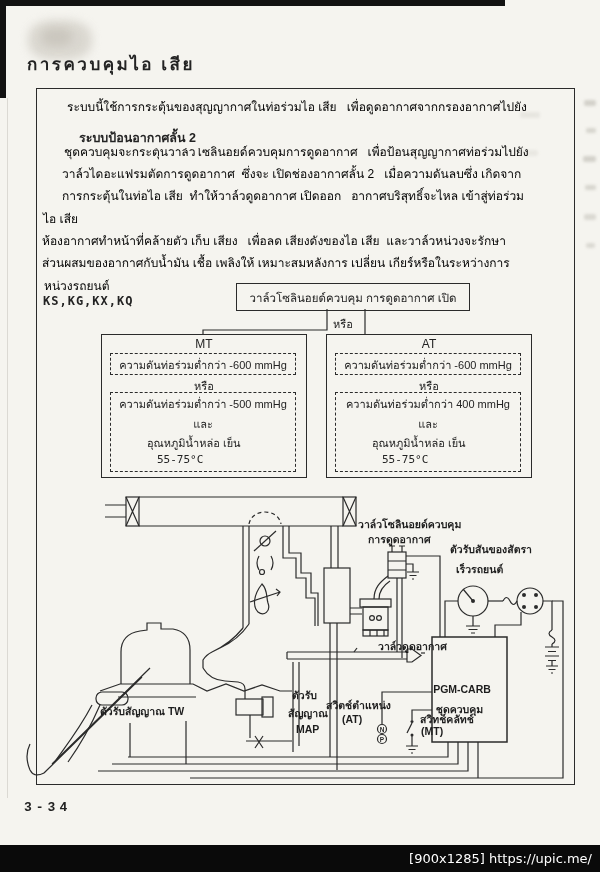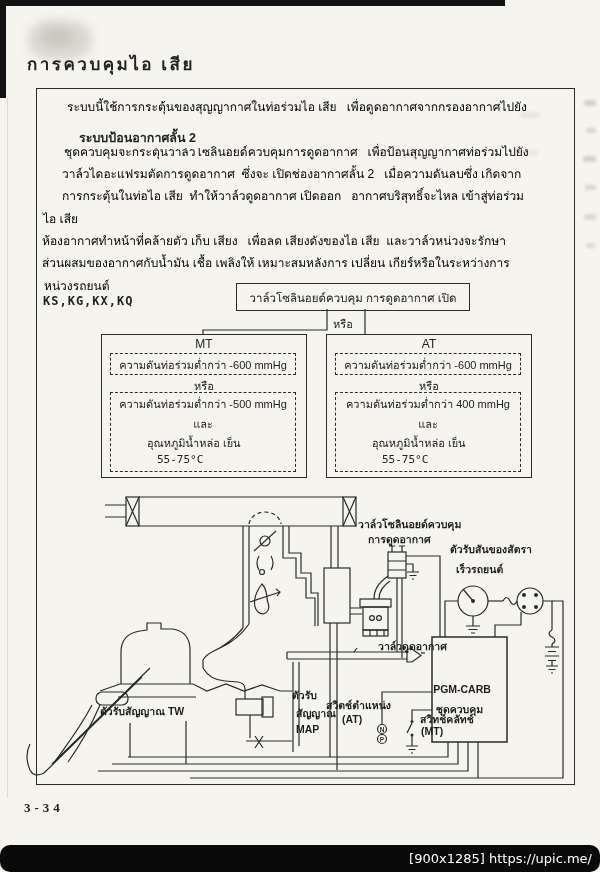--- a/index.html
+++ b/index.html
@@ -16,24 +16,24 @@
   svg.diag path,svg.diag rect,svg.diag circle{stroke:#2b2b2b;fill:none;stroke-width:1.2px;}
   svg.diag .thick{stroke-width:1.5px;}
   svg.diag .dash{stroke-dasharray:4 3;}
   svg.diag .dot{fill:#2b2b2b;stroke:none;}
   svg.diag text{fill:#2b2b2b;stroke:none;font-size:6.5px;font-weight:bold;text-anchor:middle;
                 font-family:"Liberation Sans","DejaVu Sans",sans-serif;}
   .ghost{position:absolute;background:#b2afa6;border-radius:2px;filter:blur(1.5px);}
   .blob{position:absolute;background:#d4d1c9;filter:blur(5px);border-radius:40%;}
   .scanbar{position:absolute;background:#121212;}
   .wmbar{position:absolute;left:0;top:845px;width:600px;height:27px;background:#0a0a0a;
-         display:flex;align-items:center;justify-content:flex-end;border-radius:10px;}
+         display:flex;align-items:center;justify-content:flex-end;}
   .wmtxt{color:#ffffff;font-size:13px;padding-right:8px;font-family:"DejaVu Sans",sans-serif;}
   .pageno{position:absolute;left:24px;top:800px;font-size:13px;font-weight:bold;
-          letter-spacing:4px;font-family:Liberation Serif, serif;}
+          letter-spacing:4px;font-family:Liberation Mono, monospace;}
   .models{position:absolute;left:43px;top:294px;font-size:12px;font-weight:bold;letter-spacing:1px;
           font-family:"DejaVu Sans Mono","Liberation Mono",monospace;}
   .title{position:absolute;left:27px;top:50px;font-size:17px;font-weight:bold;letter-spacing:2.5px;}
   .framelbl{position:absolute;left:72px;top:80px;font-size:12.5px;font-weight:bold;
             background:#f5f4ef;padding:0 7px;z-index:3;margin-top:48px;}
   .boxtxt{position:absolute;font-size:11px;font-weight:normal;white-space:nowrap;}
 </style>
 </head>
 <body>
 
@@ -245,21 +245,21 @@
 
   <div class="lbl" style="left:358px;top:516px;">วาล์วโซลินอยด์ควบคุม</div>
   <div class="lbl" style="left:368px;top:531px;">การดูดอากาศ</div>
   <div class="lbl" style="left:450px;top:541px;">ตัวรับสันของสัตรา</div>
   <div class="lbl" style="left:456px;top:561px;">เร็วรถยนต์</div>
   <div class="lbl" style="left:331px;top:638px;margin-left:47px;">วาล์วดูดอากาศ</div>
   <div class="lbl ctr" style="left:432px;top:661px;width:55px;margin-top:40px;">ชุดควบคุม</div>
   <div class="lbl ctr" style="left:432px;top:683px;width:60px;">PGM-CARB</div>
   <div class="lbl" style="left:100px;top:703px;">ตัวรับสัญญาณ TW</div>
   <div class="lbl" style="left:292px;top:687px;">ตัวรับ</div>
-  <div class="lbl" style="left:288px;top:705px;margin-left:8px;">สัญญาณ</div>
+  <div class="lbl" style="left:288px;top:705px;">สัญญาณ</div>
   <div class="lbl" style="left:296px;top:723px;">MAP</div>
   <div class="lbl" style="left:326px;top:697px;">สวิตช์ตำแหน่ง</div>
   <div class="lbl" style="left:342px;top:713px;">(AT)</div>
   <div class="lbl" style="left:420px;top:711px;">สวิทช์คลัทช์</div>
   <div class="lbl" style="left:421px;top:725px;">(MT)</div>
 
   <div class="pageno">3-34</div>
 
   <div class="wmbar">
     <span class="wmtxt">[900x1285] https://upic.me/</span>

